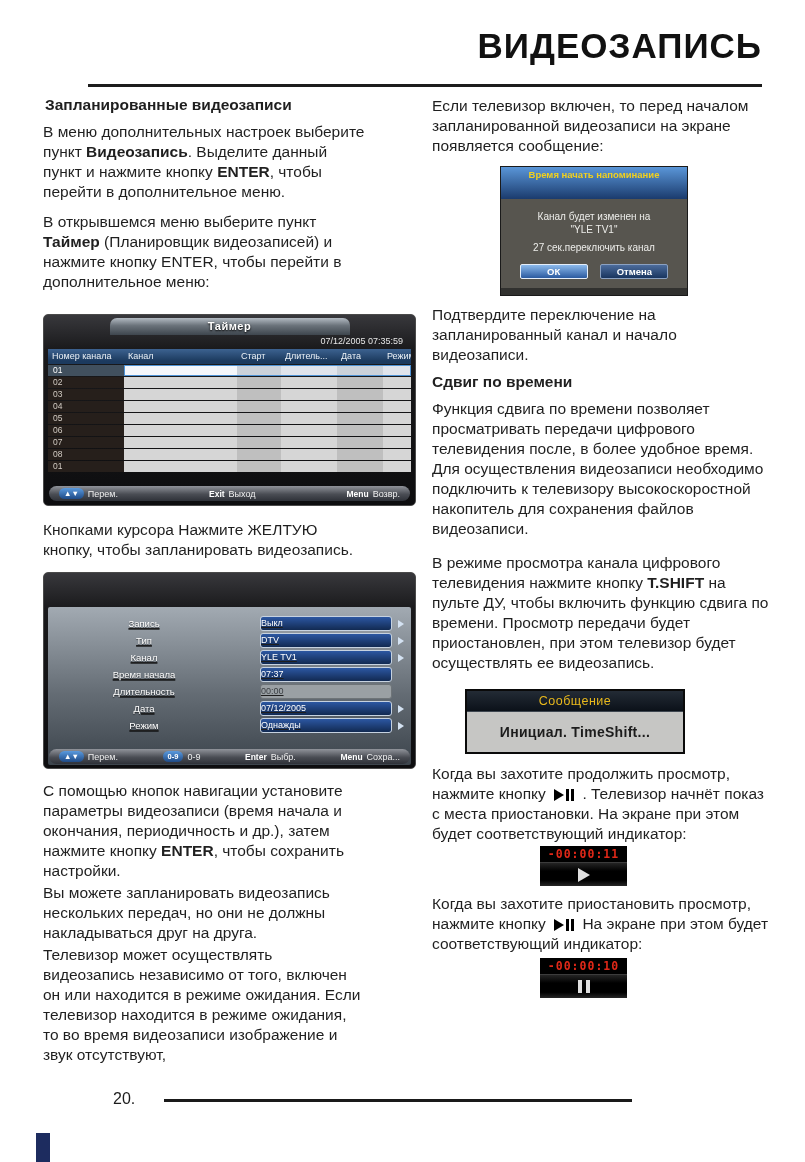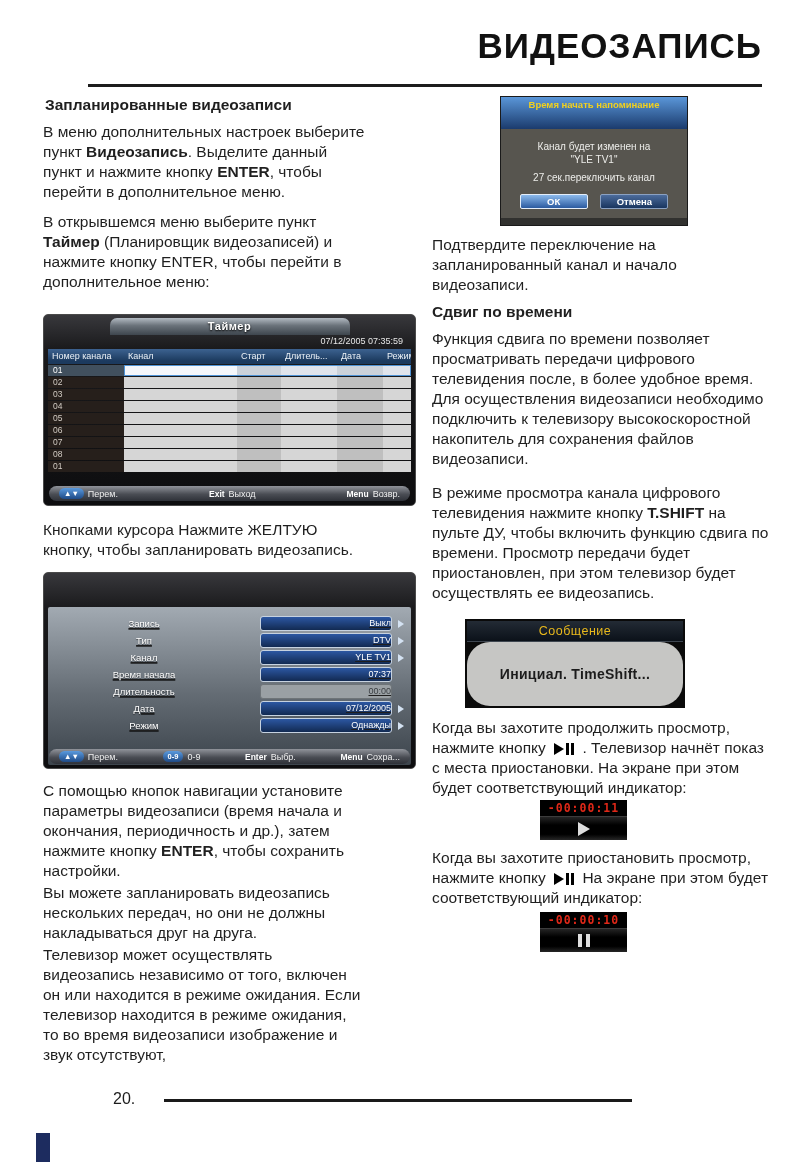--- a/index.html
+++ b/index.html
@@ -65,43 +65,43 @@
 
   
   .edit-osd { height:197px; margin:0 0 12px 0; }
   .e-panel { position:absolute; left:4px; right:4px; top:34px; bottom:3px; border-radius:2px;
     background:linear-gradient(180deg,#a2aab2 0%, #646c74 55%, #3c444c 100%); }
   .e-fields { padding-top:7px;text-decoration:underline; }
   .e-row { position:relative; display:flex; align-items:center; height:15px; margin:2px 0; }
   .e-label { width:192px; text-align:center; color:#fff; font-size:9.5px; text-shadow:0 1px 1px rgba(0,0,0,.6); }
   .e-value { position:relative; width:130px; height:13px; line-height:13px; margin-left:20px;
     background:linear-gradient(180deg,#2c57a2 0%, #122a52 100%);
-    border:1px solid #c6d2e0; border-radius:3px; color:#fff; font-size:9px; text-align:right; }
+    border:1px solid #c6d2e0; border-radius:3px; color:#fff; font-size:9px; text-align:left; }
   .e-row .arr { position:absolute; right:7px; top:4px; width:0; height:0;
     border-left:6px solid #d4e2f2; border-top:4px solid transparent; border-bottom:4px solid transparent; }
   .e-row.disabled .e-value { background:#9aa0a4; border-color:#6e7478; color:#3c4044; }
 
   
   .reminder { width:188px; margin:0 0 9px 68px; background:#31312f; border:1px solid #1a1a1a; box-sizing:border-box; padding-bottom:7px; }
   .reminder .d-title { height:32px; line-height:16px; text-align:center; font-size:9.5px; font-weight:bold;
     background:linear-gradient(180deg,#5a96d8 0%, #1b3b6d 100%); }
   .reminder .d-body { background:#57554f; color:#ededea; font-size:10px; text-align:center; padding:11px 2px 6px 2px; }
   .reminder .d-line { line-height:13px; }
   .reminder .d-line3 { margin-top:5px; }
   .reminder .d-buttons { background:#57554f; display:flex; justify-content:space-evenly; padding:4px 6px 9px 6px; }
   .d-btn { width:66px; height:13px; line-height:13px; text-align:center; color:#fff; font-size:9.5px; font-weight:bold; border-radius:2px; }
   .d-btn.ok { background:linear-gradient(180deg,#8cbaec 0%, #2a5aa0 100%); border:1px solid #e4eefa; }
   .d-btn.cancel { background:linear-gradient(180deg,#4c6c9c 0%, #19355f 100%); border:1px solid #8ba1c1; }
 
   
   .message { width:220px; margin:2px 0 10px 33px; background:#0a0a0a; padding:2px; box-sizing:border-box; }
   .message .m-title { height:20px; line-height:20px; text-align:center; font-size:12.5px; letter-spacing:.5px;
     background:linear-gradient(180deg,#232b35 0%, #0b1119 100%); border-bottom:1px solid #3e4650; }
-  .message .m-body { height:64px; background:#c6c6c4; color:#1c1c1c; font-size:14px; font-weight:bold;
-    display:flex; align-items:center; justify-content:center; letter-spacing:.3px;border-radius:23px; }
+  .message .m-body { height:40px; background:#c6c6c4; color:#1c1c1c; font-size:14px; font-weight:bold;
+    display:flex; align-items:center; justify-content:center; letter-spacing:.3px; }
 
   
   .indicator { width:87px; margin:2px 0 8px 108px; }
   .ind-time { height:16px; line-height:16px; background:#000; text-align:center;
     font-family:"DejaVu Sans Mono", monospace; font-size:11.5px; font-weight:bold; letter-spacing:1px; }
   .ind-symbol { height:23px; background:linear-gradient(180deg,#242424 0%, #000 35%, #000 75%, #262626 100%);
     border-top:1px solid #3c3c3c; display:flex; align-items:center; justify-content:center; }
   .play-shape { width:0; height:0; border-left:12px solid #dedede; border-top:7px solid transparent; border-bottom:7px solid transparent; }
   .pause-shape { display:flex; gap:4px; }
   .pause-shape i { width:4px; height:13px; background:#dedede; }
@@ -258,20 +258,21 @@
     <p class="body-text" style="margin-bottom:2px;"><span>С помощью кнопок навигации установите параметры видеозаписи (время начала и окончания, периодичность и др.), затем нажмите кнопку </span><b>ENTER</b><span>, чтобы сохранить настройки.</span></p>
 
     <p class="body-text" style="margin-bottom:2px;">Вы можете запланировать видеозапись нескольких передач, но они не должны накладываться друг на друга.</p>
 
     <p class="body-text">Телевизор может осуществлять видеозапись независимо от того, включен он или находится в режиме ожидания. Если телевизор находится в режиме ожидания, то во время видеозаписи изображение и звук отсутствуют,</p>
 
   </div>
 
   <div class="col-right">
 
+    <p class="body-text">Если телевизор включен, то перед началом запланированной видеозаписи на экране появляется сообщение:</p>
 
     <div class="reminder">
       <div class="d-title" style="color: rgb(240, 208, 32);">Время начать напоминание</div>
       <div class="d-body">
         <div class="d-line">Канал будет изменен на</div>
         <div class="d-line">"YLE TV1"</div>
         <div class="d-line d-line3">27 сек.переключить канал</div>
       </div>
       <div class="d-buttons">
         <span class="d-btn ok">ОК</span>

